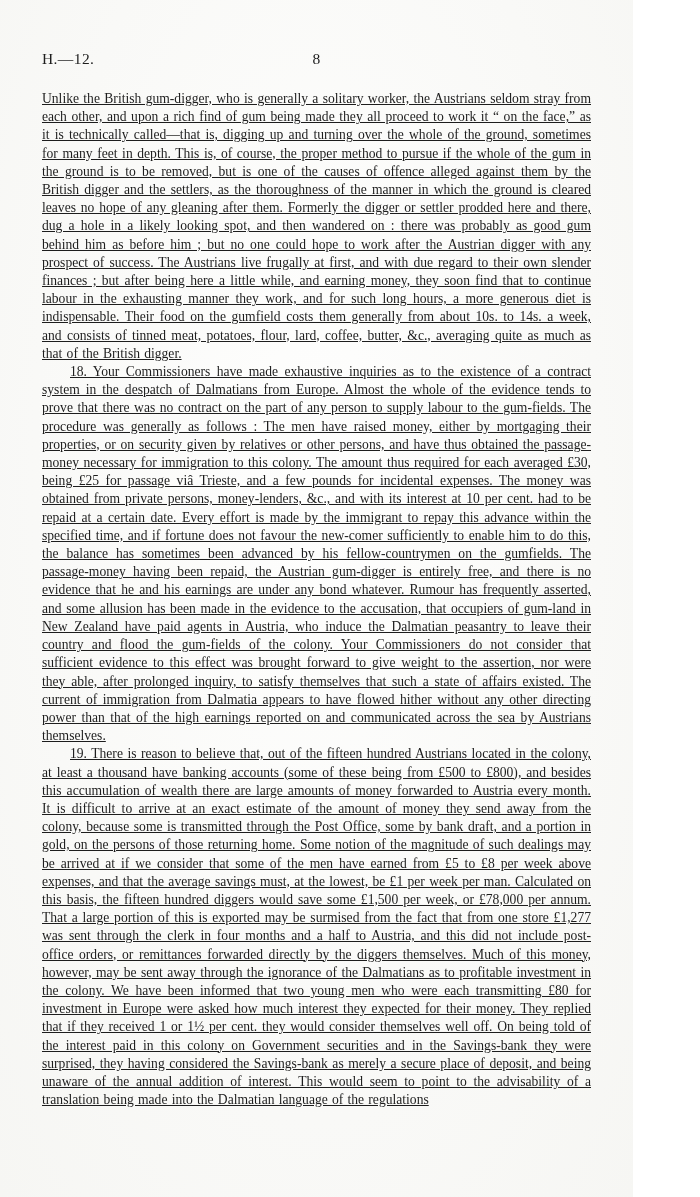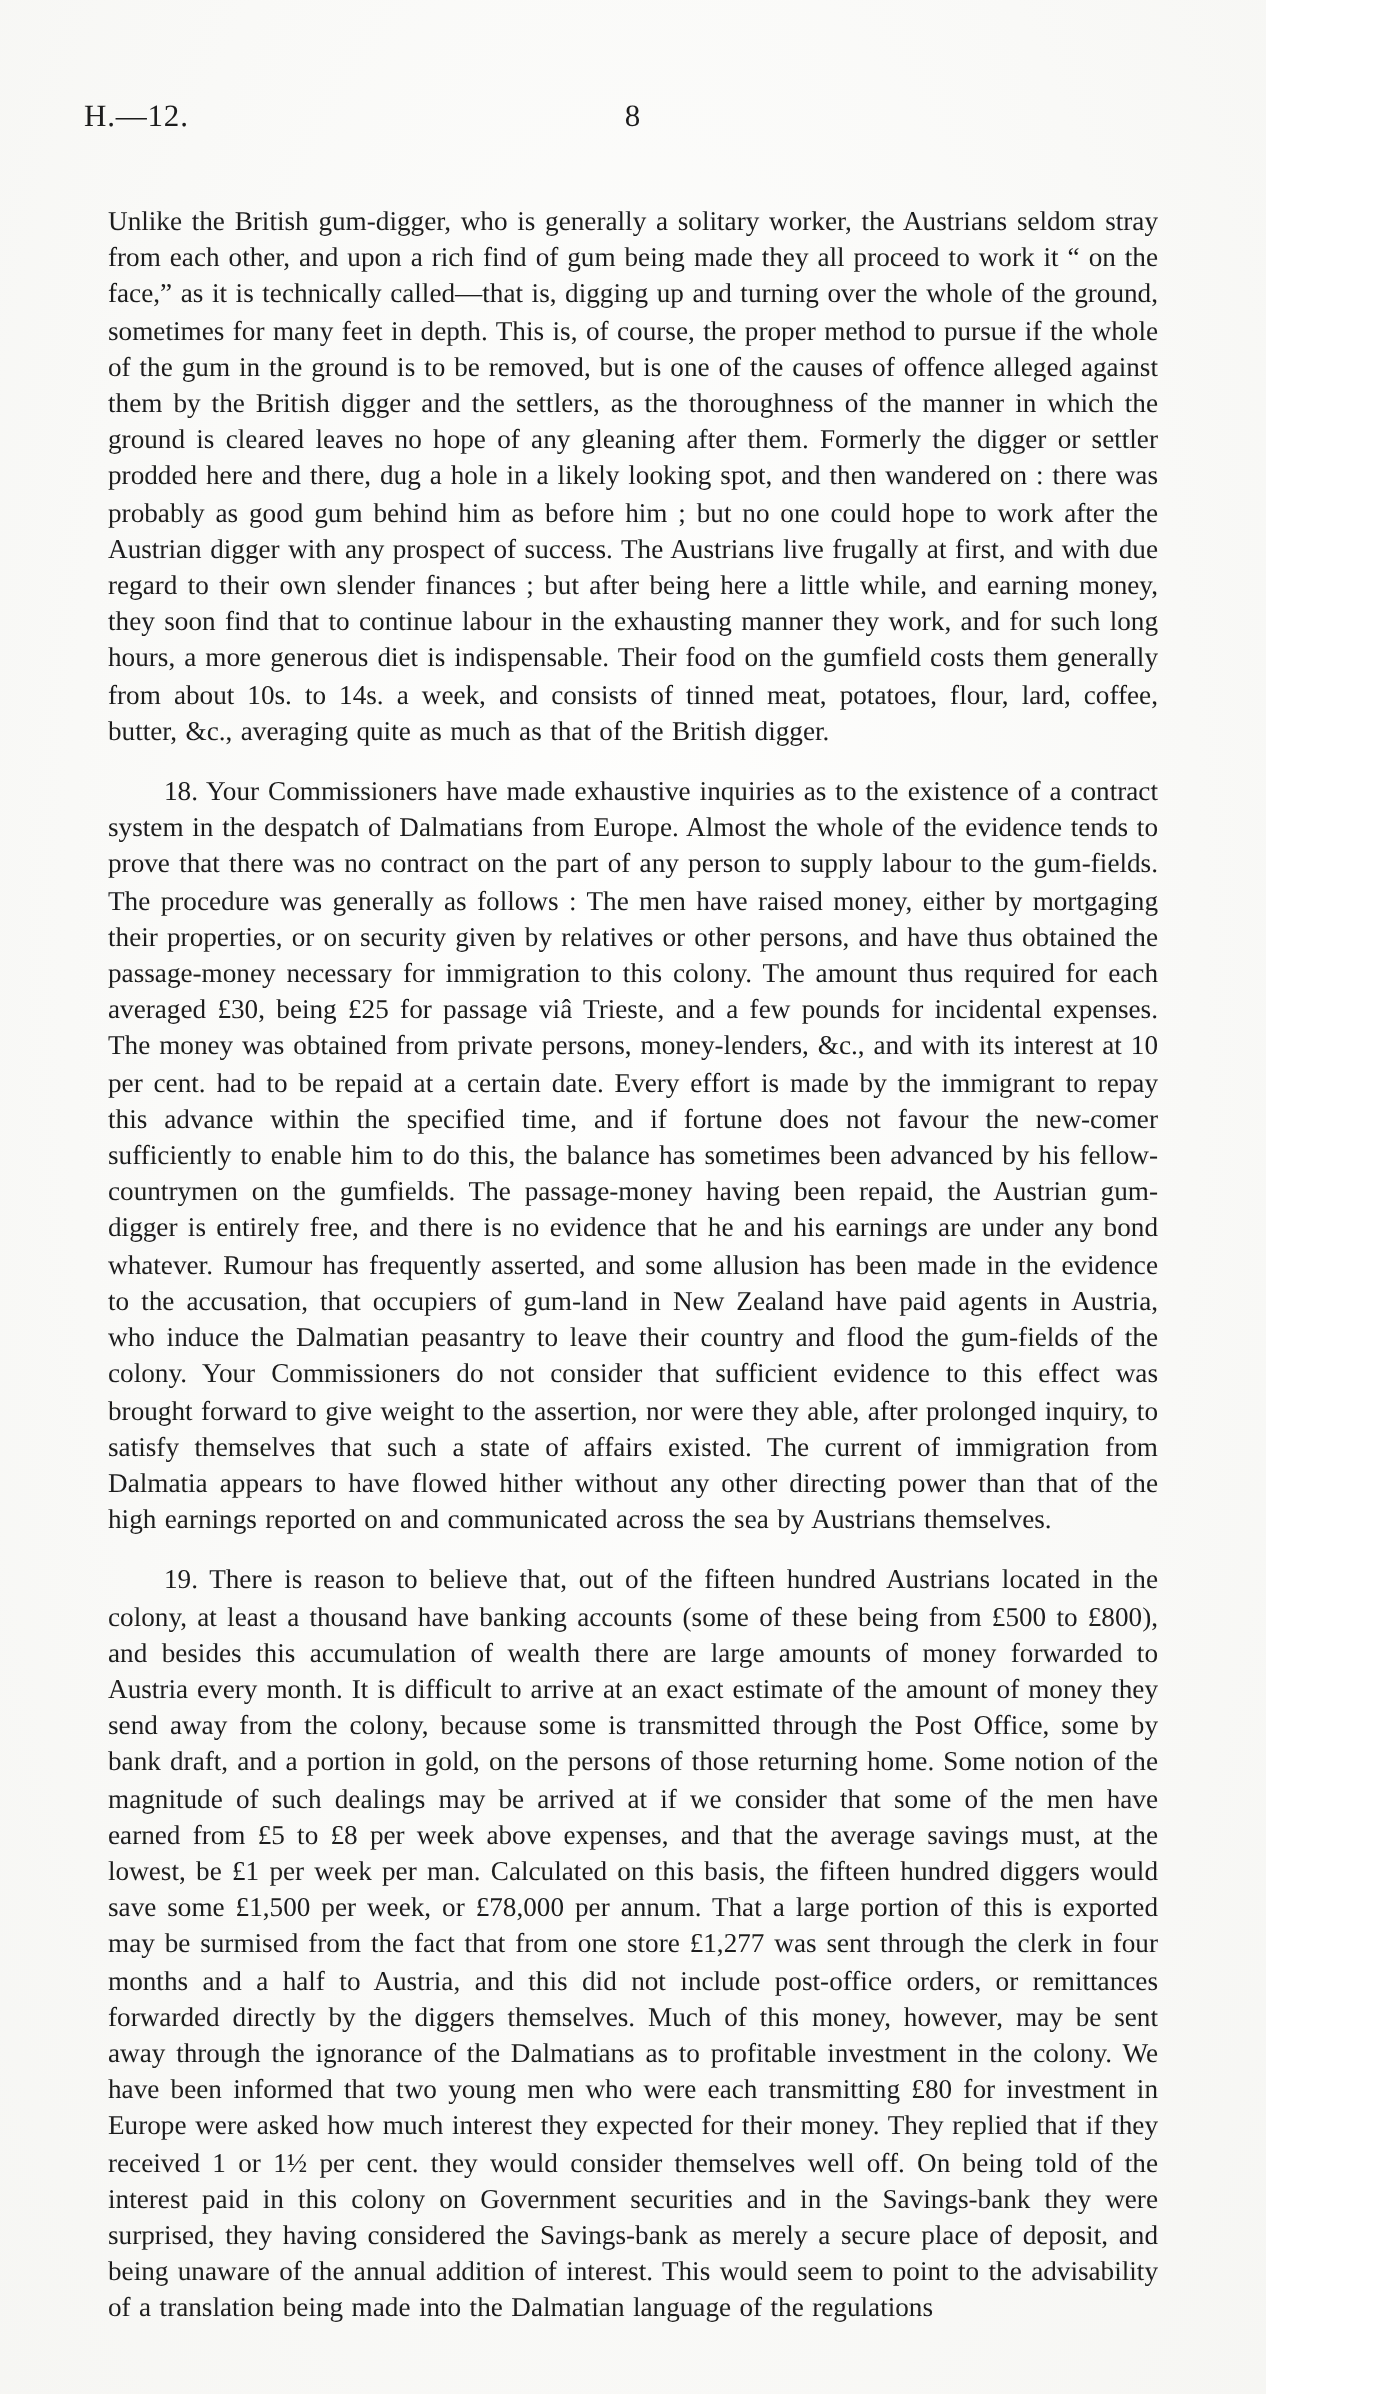--- a/index.html
+++ b/index.html
@@ -44,22 +44,23 @@
     position: absolute;
     top: 90px;
     left: 42px;
     right: 42px;
     font-size: 13.6px;
     line-height: 18.2px;
     text-align: justify;
     word-spacing: 0.06em;
   }
   .para {
-    margin: 12px;
+    margin: 0;
     padding: 0;
+    text-decoration: underline;
   }
   .para.indent {
     text-indent: 28px;
   }
 </style>
 </head>
 <body>
 
 <div class="page">
   <div class="page-header">

